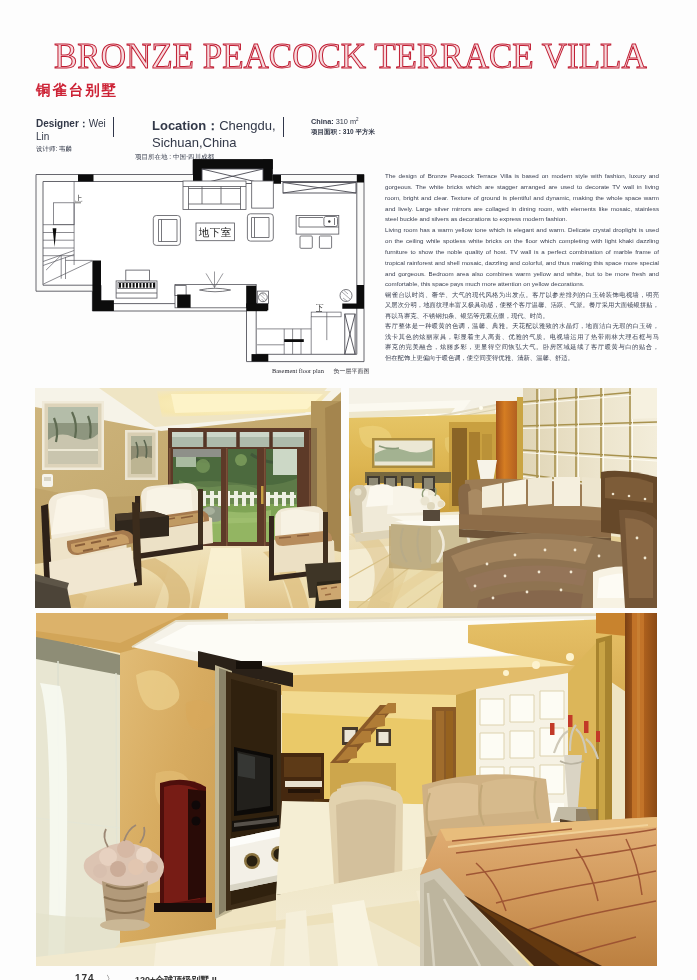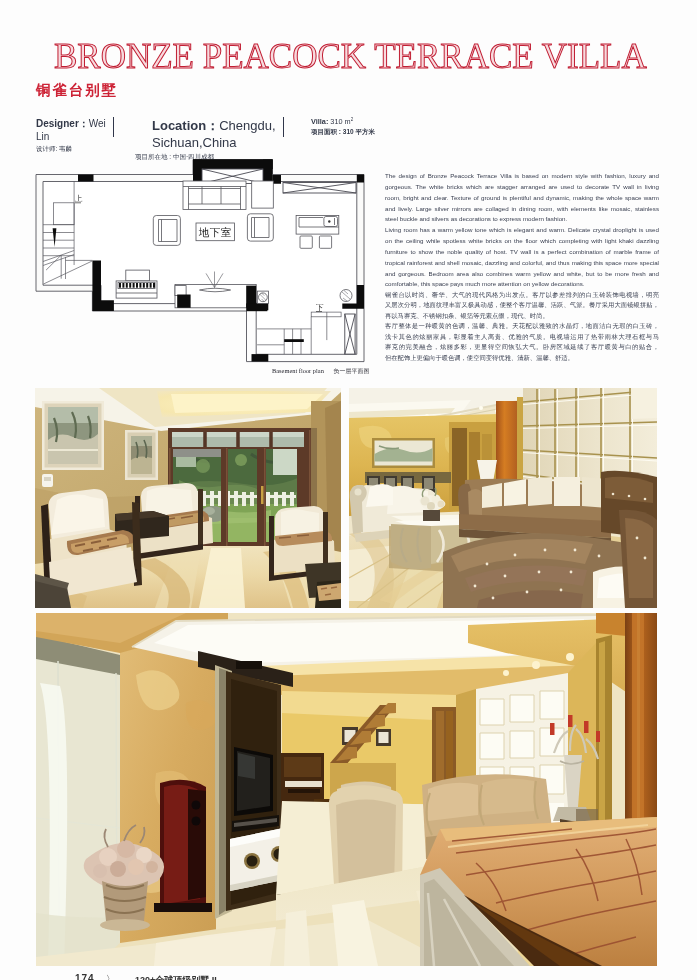--- a/index.html
+++ b/index.html
@@ -22,21 +22,21 @@
 <div class="abs" style="left:113px;top:117px;width:1px;height:20px;background:#30364a;"></div>
 
 <div class="abs" style="left:135px;top:117px;width:145px;color:#323848;">
   <div style="font-size:13px;padding-left:17px;"><b>Location：</b>Chengdu, Sichuan,China</div>
   <div style="font-size:6.5px;margin-top:3px;">项目所在地 : 中国·四川成都</div>
 </div>
 
 <div class="abs" style="left:283px;top:117px;width:1px;height:20px;background:#30364a;"></div>
 
 <div class="abs" style="left:311px;top:117px;width:130px;color:#323848;">
-  <div style="font-size:7.3px;"><b>Villa:</b> 310 m<sup style="font-size:4.5px;">2</sup></div>
+  <div style="font-size:7.3px;"><b>China:</b> 310 m<sup style="font-size:4.5px;">2</sup></div>
   <div style="font-size:6.5px;margin-top:2px;"><b>项目面积 : 310 平方米</b></div>
 </div>
 
 <svg class="abs" style="left:30px;top:155px;" width="345" height="225" viewBox="30 155 345 225" fill="none" stroke-linecap="butt">
 <g stroke="#4a4a52" stroke-width="0.9">
 
 <rect x="37" y="175" width="327" height="116" fill="#fbfbfa" stroke="none"></rect>
 
 <path d="M36,174.5 H193 V159.5 H272.5 V174.5 H364 V361.6 H246.5 V311 H92.4 V291.2 H36 Z" stroke="#55555c"></path>
 

